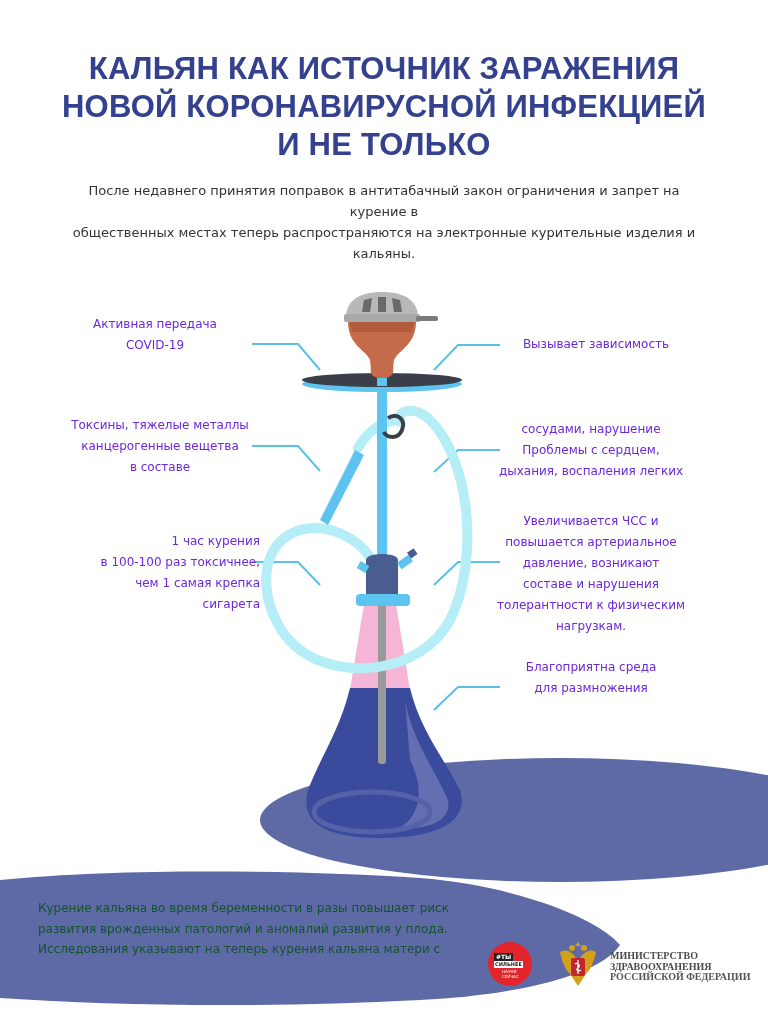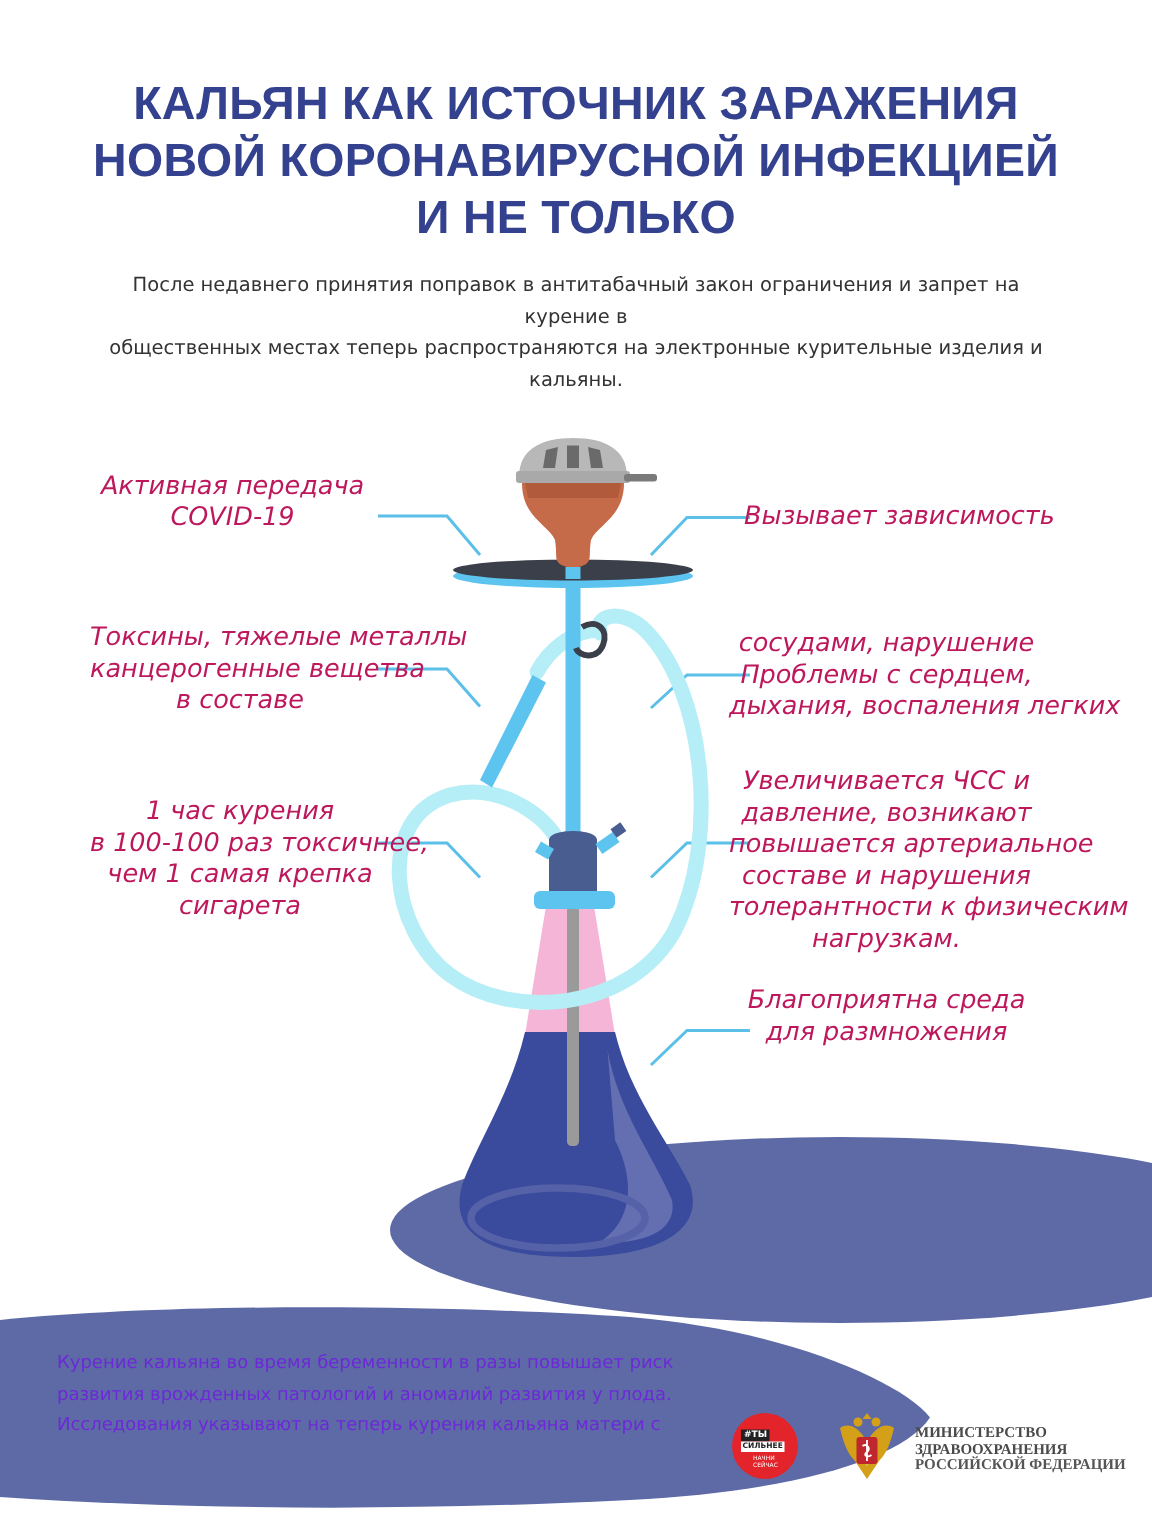--- a/index.html
+++ b/index.html
@@ -1,23 +1,23 @@
 <!DOCTYPE html>
 <html><head>
 <meta charset="utf-8">
 <style>
   html, body { margin:0; padding:0; }
   body { width:768px; height:1024px; background:#ffffff; position:relative; overflow:hidden; font-family:"DejaVu Sans", sans-serif; }
   .title { position:absolute; left:0; top:50px; width:768px; text-align:center; color:#34418e; font-family:"Liberation Sans", sans-serif; font-weight:bold; font-size:31px; line-height:38px; letter-spacing:0.2px; }
   .title div { white-space:nowrap; }
   .intro { position:absolute; left:70px; top:180px; width:628px; text-align:center; color:#333; font-size:13px; line-height:21px; }
-  .label { position:absolute; text-align:center; color:#be185d; font-size:17px; line-height:21px;font-style:italic; }
+  .label { position:absolute; text-align:center; color:#6d28d9; font-size:12px; line-height:21px; }
   .label div { white-space:nowrap; }
   svg.art { position:absolute; left:0; top:0; }
-  .bottom-text { position:absolute; left:38px; top:898px; width:440px; color:#6d28d9; font-size:12px; line-height:20.5px; }
+  .bottom-text { position:absolute; left:38px; top:898px; width:440px; color:#14532d; font-size:12px; line-height:20.5px; }
   .bottom-text div { white-space:nowrap; }
   .logo-red { position:absolute; left:488px; top:942px; width:44px; height:44px; border-radius:50%; background:#e3242b; }
   .logo-red .t1 { position:absolute; left:6px; top:11px; font-size:6px; font-weight:bold; color:#fff; background:#222; padding:0 2px; line-height:8px; }
   .logo-red .t2 { position:absolute; left:6px; top:19px; font-size:5px; font-weight:bold; color:#222; background:#fff; padding:0 1px; line-height:7px; }
   .logo-red .t3 { position:absolute; left:14px; top:27px; font-size:4px; color:#fff; line-height:5px; }
   .emblem { position:absolute; left:556px; top:938px; width:44px; height:52px; }
   .ministry { position:absolute; left:610px; top:951px; color:#4a4a4a; font-family:Liberation Serif, serif; font-size:10px; line-height:10.5px; font-weight:bold; }
   .ministry div { white-space:nowrap; }
   .ministry .l3 { font-weight:bold; color:#555; }
 </style>
@@ -87,39 +87,39 @@
 
 <div class="label" style="left:60px; top:314px; width:190px;">
   <div>Активная передача</div>
   <div>COVID-19</div>
 </div>
 <div class="label" style="left:60px; top:415px; width:200px;">
   <div>Токсины, тяжелые металлы</div>
   <div>канцерогенные вещетва</div>
   <div>в составе</div>
 </div>
-<div class="label" style="left:60px; top:531px; width:200px;">
+<div class="label" style="left:60px; top:531px; width:200px;text-align:right;">
   <div>1 час курения</div>
   <div>в 100-100 раз токсичнее,</div>
   <div>чем 1 самая крепка</div>
   <div>сигарета</div>
 </div>
 
 <div class="label" style="left:496px; top:334px; width:200px;">
   <div>Вызывает зависимость</div>
 </div>
 <div class="label" style="left:486px; top:419px; width:210px;">
   <div>сосудами, нарушение</div>
   <div>Проблемы с сердцем,</div>
   <div>дыхания, воспаления легких</div>
 </div>
 <div class="label" style="left:486px; top:511px; width:210px;">
   <div>Увеличивается ЧСС и</div>
+  <div>повышается артериальное</div>
   <div>давление, возникают</div>
-  <div>повышается артериальное</div>
   <div>составе и нарушения</div>
   <div>толерантности к физическим</div>
   <div>нагрузкам.</div>
 </div>
 <div class="label" style="left:486px; top:657px; width:210px;">
   <div>Благоприятна среда</div>
   <div>для размножения</div>
 </div>
 
 <div class="bottom-text">

